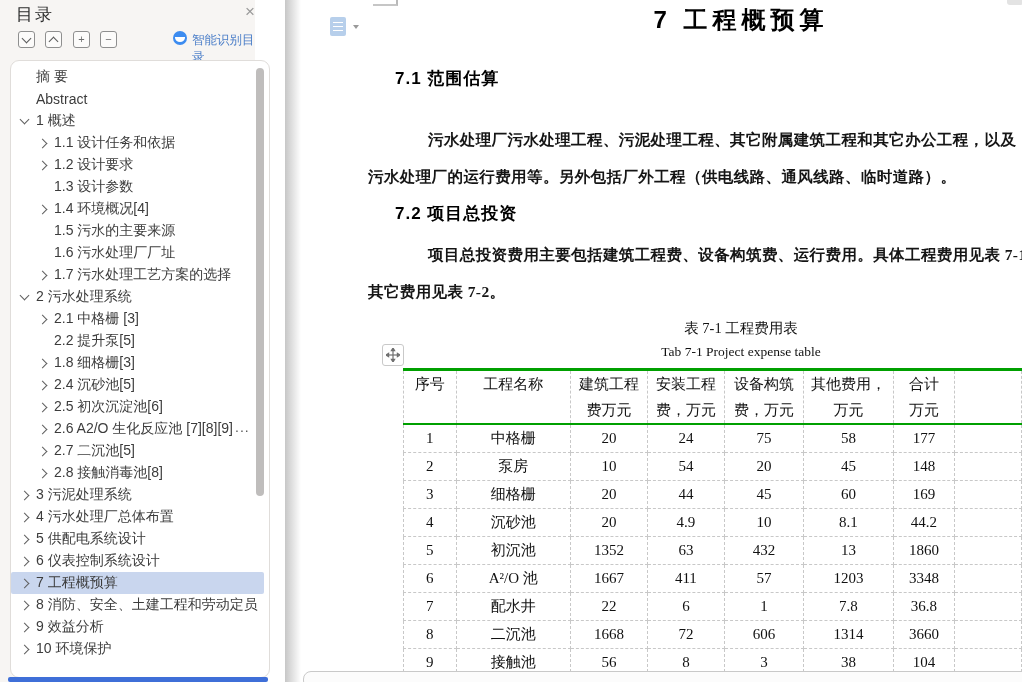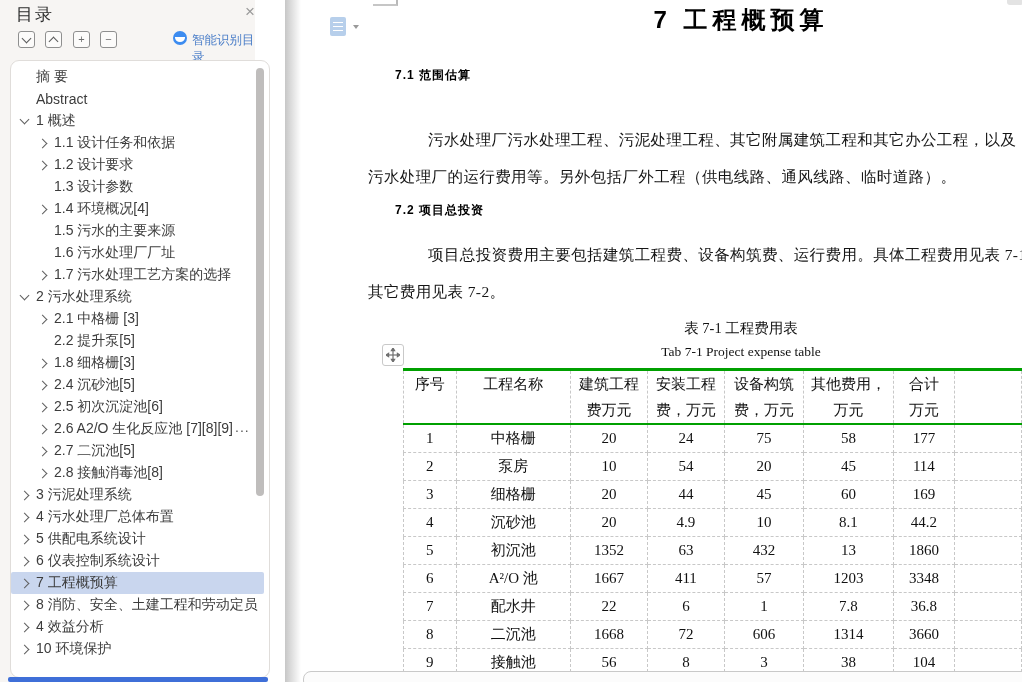--- a/index.html
+++ b/index.html
@@ -42,22 +42,22 @@
   .doc-icon::after{content:"";position:absolute;left:3px;top:5px;width:10px;height:10px;
         background:repeating-linear-gradient(#fff 0 1.5px,transparent 1.5px 4px);}
   .doc-caret{position:absolute;left:52px;top:25px;width:0;height:0;border-left:3.5px solid transparent;
         border-right:3.5px solid transparent;border-top:4px solid #9a9a9a;}
   .frag-top{position:absolute;left:72px;top:0;width:23px;height:4px;
         border-bottom:2px solid #c6c6c6;border-right:2px solid #b9b9b9;}
   .frag-tr{position:absolute;left:706px;top:0;width:16px;height:5px;background:#e3e3e3;border-radius:0 0 3px 3px;}
   .d-title{position:absolute;left:140px;top:4px;width:600px;text-align:center;
         font-family:"Liberation Sans",sans-serif;font-weight:bold;font-size:24px;letter-spacing:5px;color:#000;}
   .d-h2{position:absolute;left:94px;font-family:"Liberation Sans",sans-serif;font-weight:bold;
-        font-size:12px;color:#000;letter-spacing:1px;}
-  .d-line{position:absolute;font-size:15.5px;letter-spacing:0.4px;white-space:nowrap;color:#151515;}
+        font-size:17px;color:#000;letter-spacing:1px;}
+  .d-line{position:absolute;font-size:15.5px;letter-spacing:0.4px;white-space:nowrap;color:#151515;font-weight:bold;}
   .cap-cn{position:absolute;left:140px;top:319px;width:600px;text-align:center;font-size:14.5px;}
   .cap-en{position:absolute;left:140px;top:344px;width:600px;text-align:center;font-size:13.5px;}
   .handle{position:absolute;left:81px;top:344px;width:20px;height:20px;border:1px solid #c9c9c9;
         border-radius:3px;background:#fff;display:flex;align-items:center;justify-content:center;}
   .exp-table{position:absolute;left:102px;top:368px;border-collapse:collapse;table-layout:fixed;
         font-size:15px;border-top:3px solid var(--green,#00a000);}
   .exp-table td{border:1px dashed #c8c8c8;text-align:center;padding:0;overflow:hidden;}
   .exp-table thead td{height:52px;vertical-align:top;border-top:none;
         border-bottom:2px solid var(--green,#00a000);}
   .exp-table thead .hl{line-height:26px;height:26px;white-space:nowrap;}
@@ -223,21 +223,21 @@
         <div class="toc-item lv0">
           <span class="chev-slot">
             <i class="chev r"></i>
           </span>
           <span>8 消防、安全、土建工程和劳动定员</span>
         </div>
         <div class="toc-item lv0">
           <span class="chev-slot">
             <i class="chev r"></i>
           </span>
-          <span>4 效益分析</span>
+          <span>9 效益分析</span>
         </div>
         <div class="toc-item lv0">
           <span class="chev-slot">
             <i class="chev r"></i>
           </span>
           <span>10 环境保护</span>
         </div>
       </div>
     <div class="sb-thumb"></div>
   </div>
@@ -331,21 +331,21 @@
           <td>177</td>
           <td></td>
         </tr>
         <tr>
           <td>2</td>
           <td>泵房</td>
           <td>10</td>
           <td>54</td>
           <td>20</td>
           <td>45</td>
-          <td>114</td>
+          <td>148</td>
           <td></td>
         </tr>
         <tr>
           <td>3</td>
           <td>细格栅</td>
           <td>20</td>
           <td>44</td>
           <td>45</td>
           <td>60</td>
           <td>169</td>

